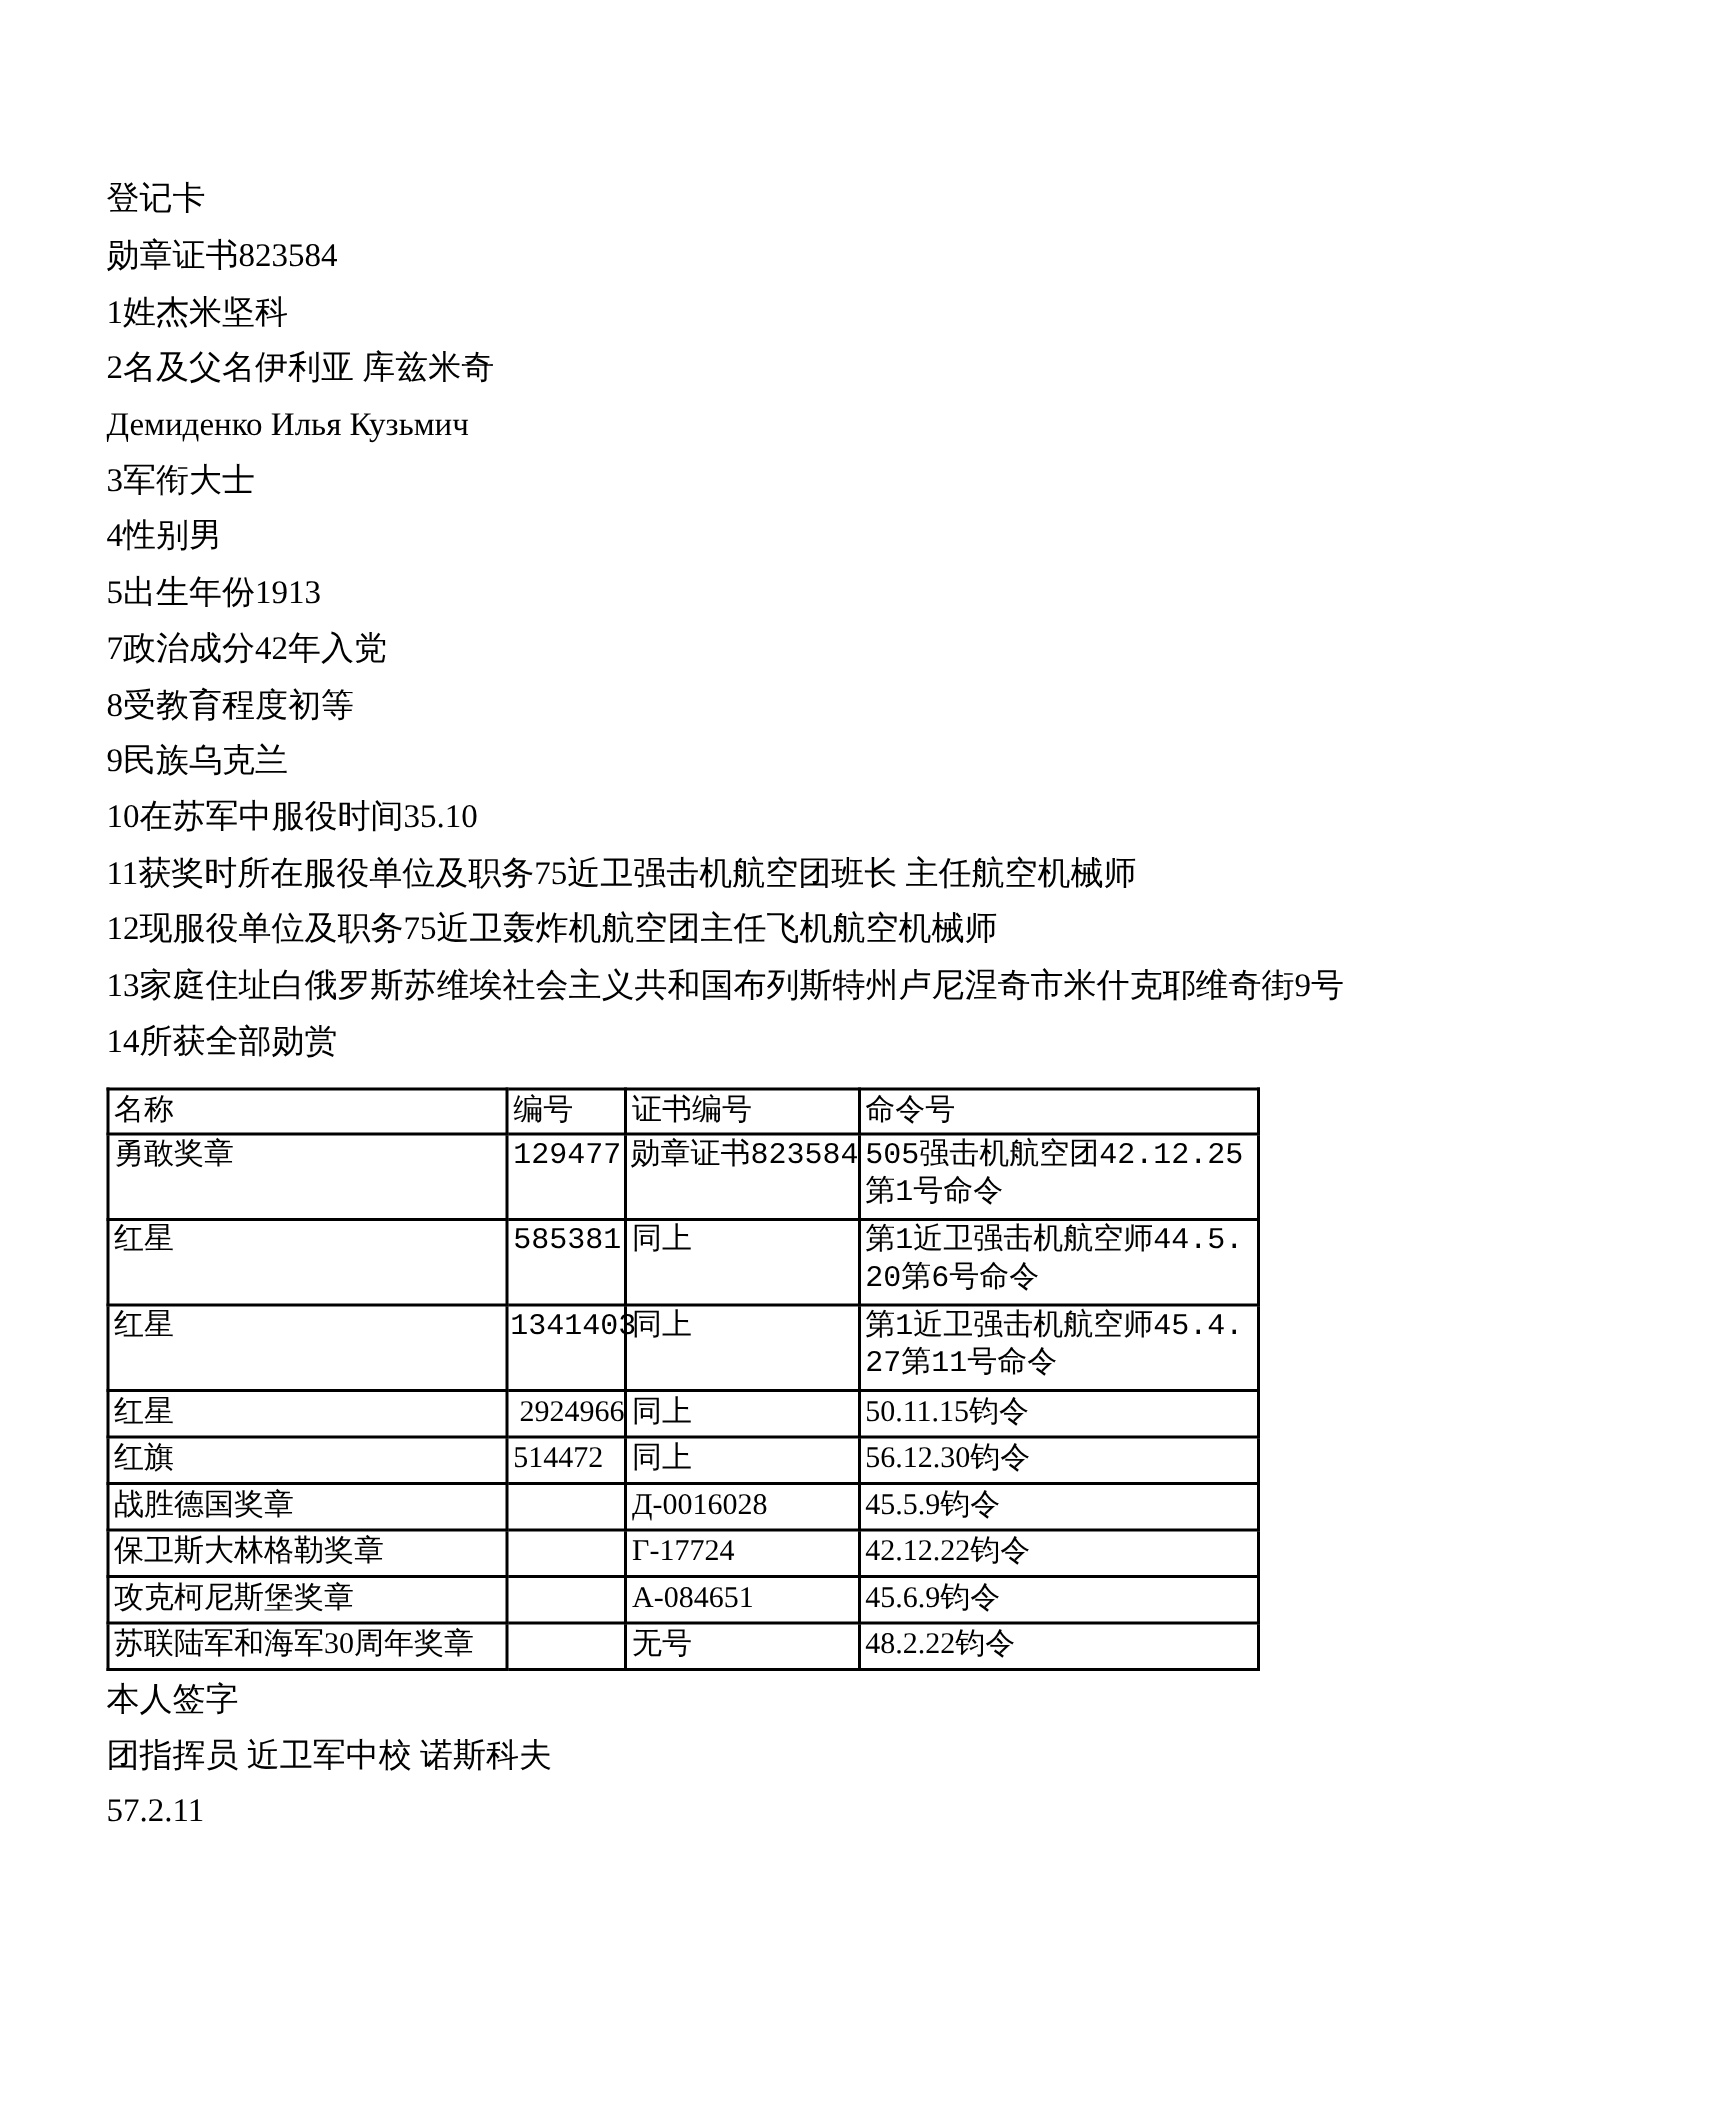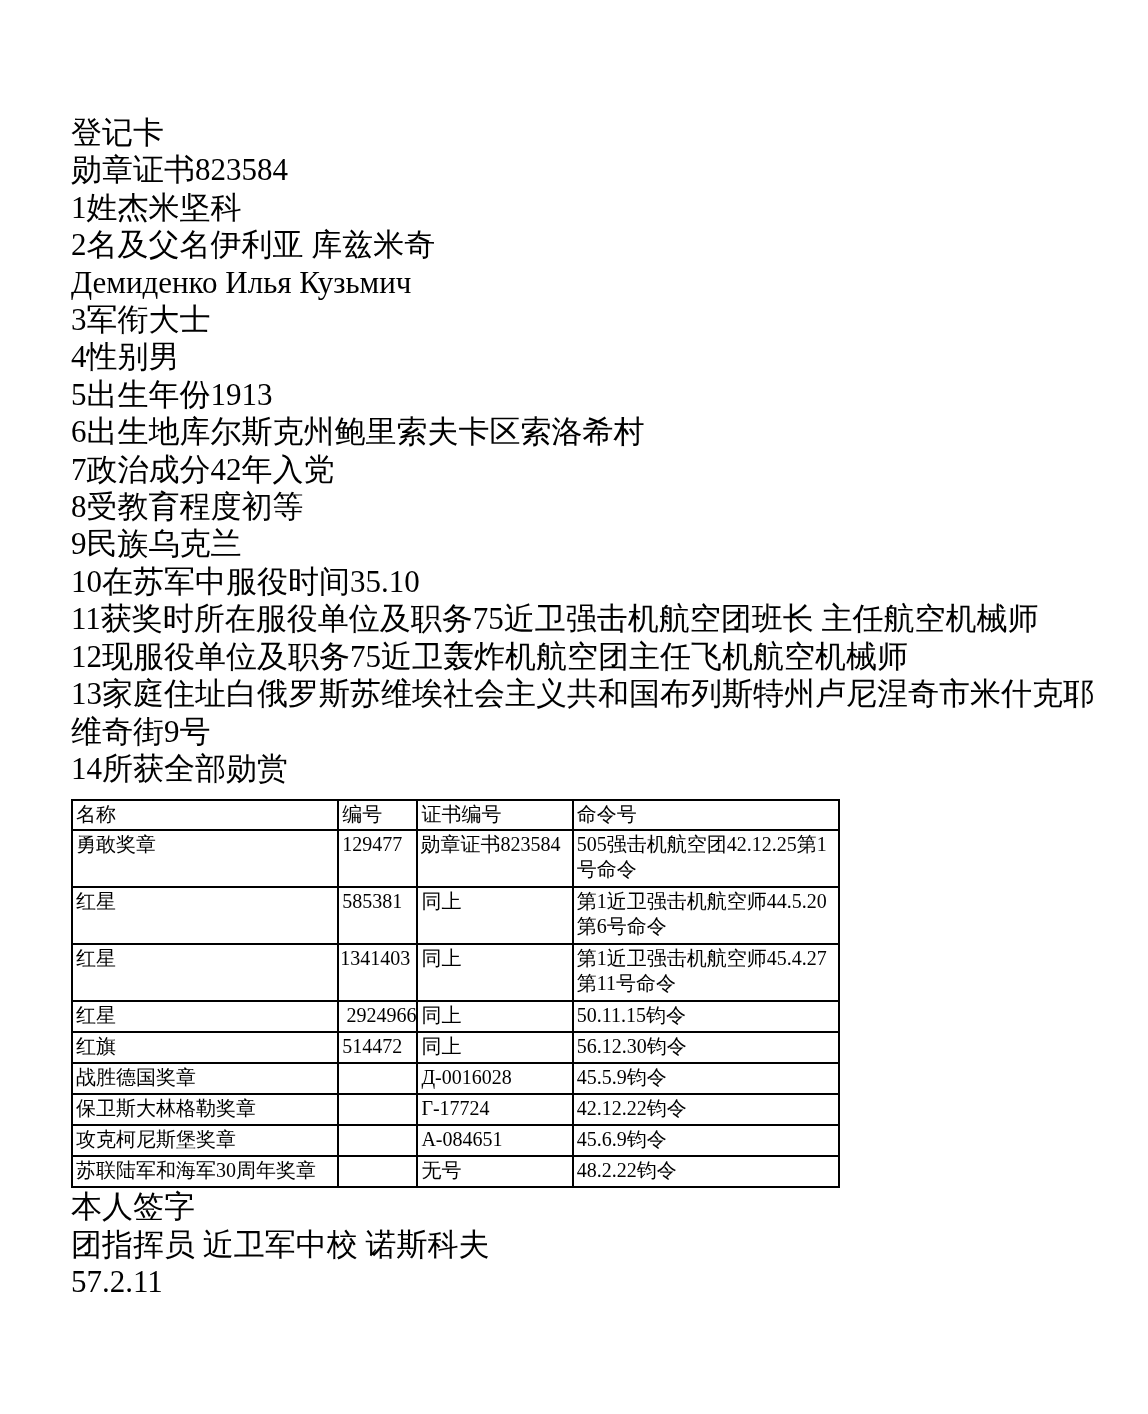--- a/index.html
+++ b/index.html
@@ -1,18 +1,18 @@
 <!DOCTYPE html>
 <html><head>
 <meta charset="utf-8">
 <style>
   html, body { margin: 0; padding: 0; background: #ffffff; }
   body { width: 1148px; height: 1414px; position: relative; overflow: hidden; color: #000; }
   .doc { position: absolute; left: 71px; top: 114px; width: 1040px; font-family: "Liberation Serif", "DejaVu Serif", serif; }
-  .line { font-size: 31px; line-height: 37.4px; white-space: nowrap; }
+  .line { font-size: 22px; line-height: 37.4px; white-space: nowrap; }
   .line.wrap { white-space: normal; word-break: break-all; width: 1040px; }
   .cjk { font-family: "DejaVu Sans", sans-serif; }
   .awards-title { margin-bottom: 0; }
   table.awards {
     border-collapse: collapse;
     font-family: "Liberation Serif", "DejaVu Serif", serif;
     font-size: 20px;
     line-height: 25px;
     margin-top: 12px;
     width: 769px;
@@ -20,21 +20,21 @@
   }
   table.awards td, table.awards th {
     border: 2px solid #000;
     padding: 1px 2px 0 3px;
     vertical-align: top;
     text-align: left;
     font-weight: normal;
   }
   table.awards th { height: 27px; }
   table.awards td { height: 28px; }
-  table.awards tr.tall td { height: 54px; }
+  table.awards tr.tall td { height: 54px; font-family: Liberation Mono, monospace; }
   .col-name { width: 262px; }
   .col-num { width: 78px; }
   .col-cert { width: 153px; }
   .col-order { width: 262px; }
   .justify { text-align: justify; text-align-last: left; }
   .after { margin-top: 0; }
 </style>
 </head>
 <body>
 
@@ -52,23 +52,20 @@
     <span>Демиденко Илья Кузьмич</span>
   </div>
   <div class="line">
     <span>3军衔</span><span>大士</span>
   </div>
   <div class="line">
     <span>4性别</span><span>男</span>
   </div>
   <div class="line">
     <span>5出生年份</span><span>1913</span>
-  </div>
-  <div class="line">
-    <span>6出生地</span><span>库尔斯克州鲍里索夫卡区索洛希村</span>
   </div>
   <div class="line">
     <span>7政治成分</span><span>42年入党</span>
   </div>
   <div class="line">
     <span>8受教育程度</span><span>初等</span>
   </div>
   <div class="line">
     <span>9民族</span><span>乌克兰</span>
   </div>

